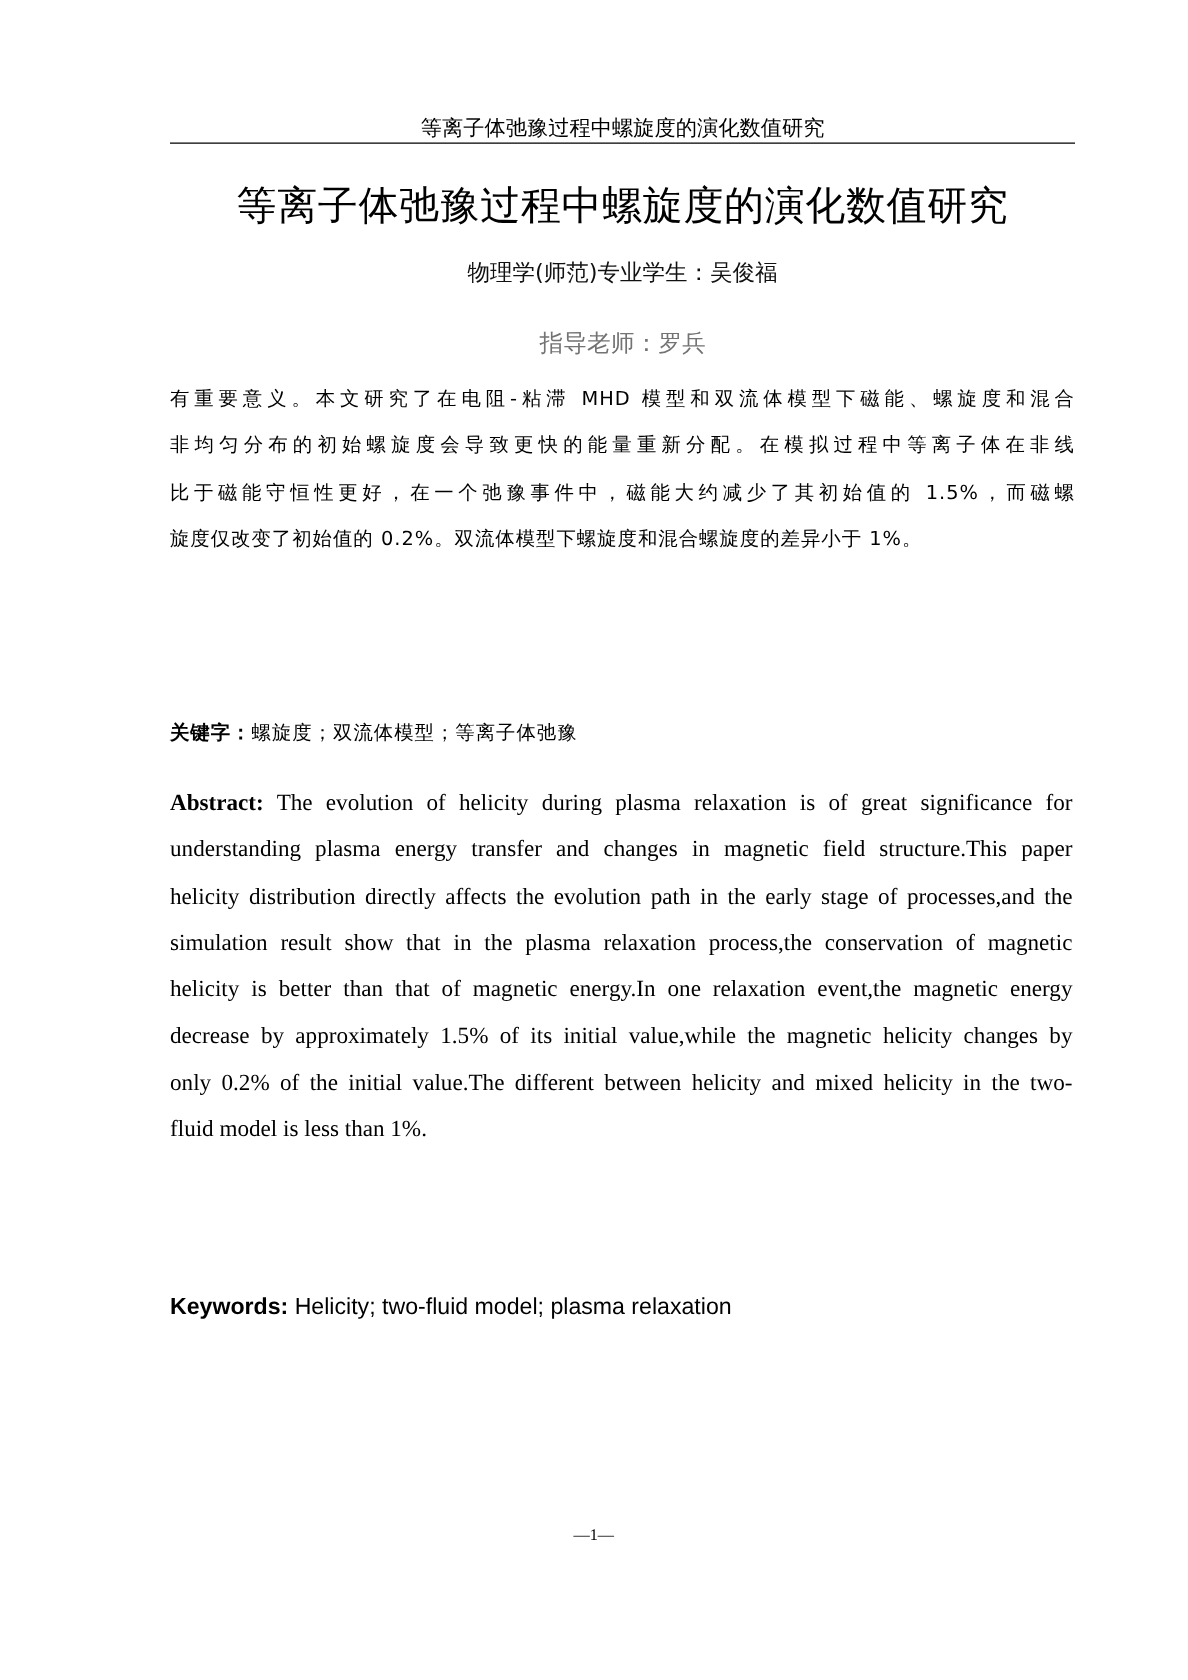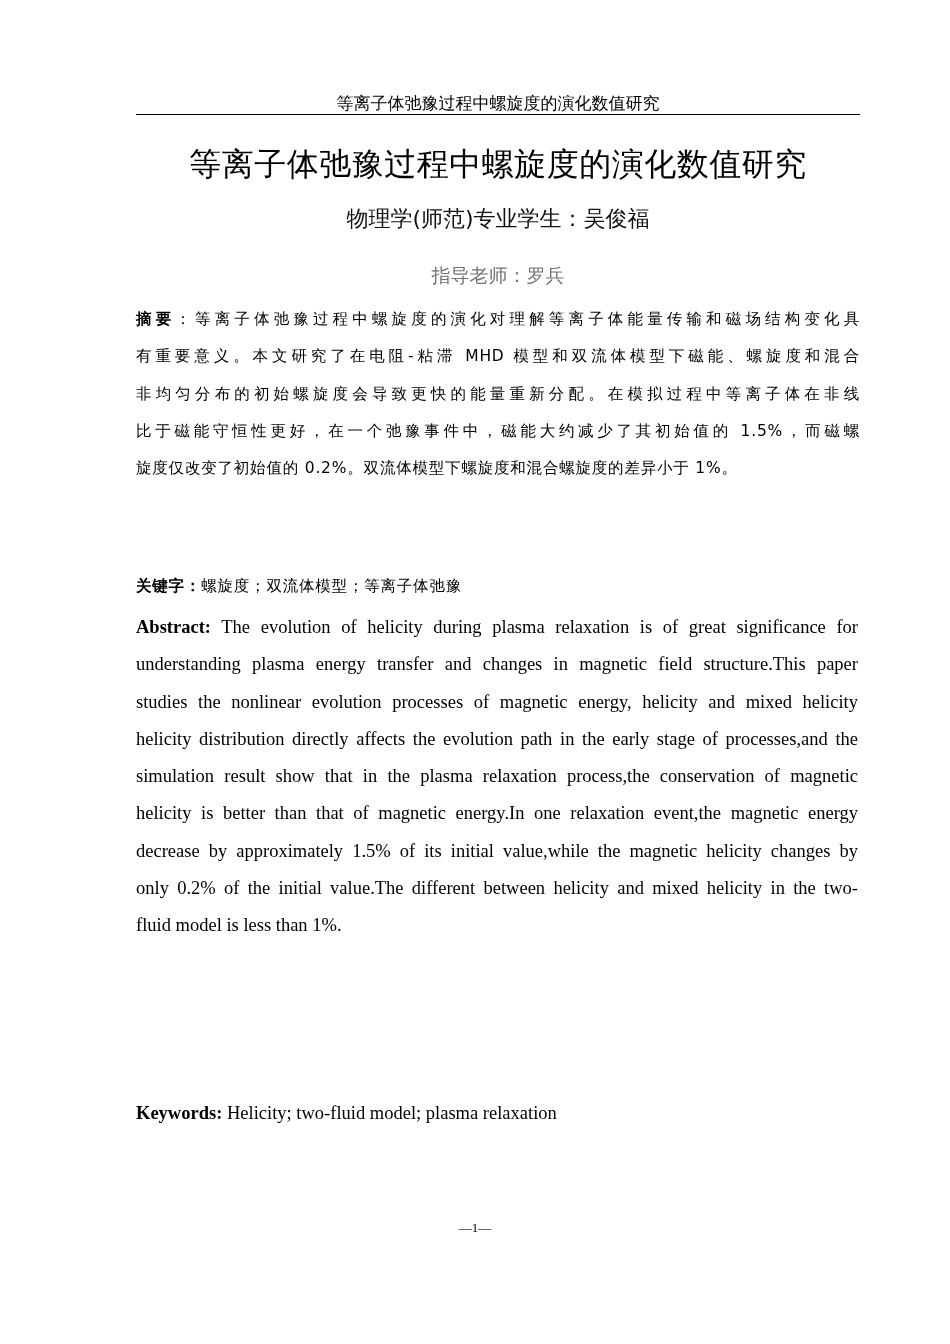--- a/index.html
+++ b/index.html
@@ -11,71 +11,69 @@
     .header-rule {
       position: absolute; left: 136px; top: 114px; width: 724px; height: 0;
       border-top: 1.2px solid #000;
     }
     .title {
       position: absolute; left: 136px; top: 140px; width: 724px; text-align: center;
       font-family: "DejaVu Sans", sans-serif; font-size: 32px; line-height: 48px; letter-spacing: 0.5px;
     }
     .author {
       position: absolute; left: 136px; top: 204px; width: 724px; text-align: center;
-      font-family: "DejaVu Sans", sans-serif; font-size: 22px; line-height: 30px; color: #111;
+      font-family: "DejaVu Sans", sans-serif; font-size: 18px; line-height: 30px; color: #111;
     }
     .advisor {
       position: absolute; left: 136px; top: 260px; width: 724px; text-align: center;
       font-family: "DejaVu Sans", sans-serif; font-size: 19px; line-height: 30px; color: #737373;
     }
     .cn-block { position: absolute; left: 136px; width: 724px; font-family: "DejaVu Sans", sans-serif; font-size: 15.5px; }
     .cn-line {
       height: 37.3px; line-height: 30px; white-space: nowrap; text-align: justify; text-align-last: justify;
       letter-spacing: 0.8px;
     }
     .cn-line.last { text-align-last: left; }
     .bold { font-weight: bold; text-align: center; }
     .en-block { position: absolute; left: 136px; width: 722px; font-family: "Liberation Serif", serif; font-size: 18.5px; }
     .en-line {
       height: 37.3px; line-height: 30px; white-space: nowrap; text-align: justify; text-align-last: justify;
     }
     .en-line.last { text-align-last: left; }
-    .keywords-en { position: absolute; left: 136px; top: 1098px; font-family: Liberation Serif, serif; font-size: 18.5px; line-height: 30px; }
+    .keywords-en { position: absolute; left: 136px; top: 1030px; font-family: Liberation Sans, sans-serif; font-size: 18.5px; line-height: 30px; }
     .keywords-cn { position: absolute; left: 136px; top: 571px; font-family: "DejaVu Sans", sans-serif; font-size: 15.5px; line-height: 30px; letter-spacing: 0.8px; }
     .page-number {
       position: absolute; left: 0; top: 1218px; width: 950px; text-align: center;
       font-family: "Liberation Serif", serif; font-size: 13px; line-height: 20px;
     }
   </style>
 </head>
 <body>
 
 <div class="page-header">等离子体弛豫过程中螺旋度的演化数值研究</div>
 <div class="header-rule"></div>
 
 <h1 class="title" style="margin:0;font-weight:normal;">等离子体弛豫过程中螺旋度的演化数值研究</h1>
 <div class="author">物理学(师范)专业学生：吴俊福</div>
 <div class="advisor">指导老师：罗兵</div>
 
 <div class="cn-block" style="top:304px;">
-  <div class="cn-line"><span class="bold">摘要</span><span>：</span><span>等离子体弛豫过程中螺旋度的演化对理解等离子体能量传输和磁场结构变化具</span></div>
   <div class="cn-line">有重要意义。本文研究了在电阻-粘滞 MHD 模型和双流体模型下磁能、螺旋度和混合</div>
   <div class="cn-line">非均匀分布的初始螺旋度会导致更快的能量重新分配。在模拟过程中等离子体在非线</div>
   <div class="cn-line">比于磁能守恒性更好，在一个弛豫事件中，磁能大约减少了其初始值的 1.5%，而磁螺</div>
   <div class="cn-line last">旋度仅改变了初始值的 0.2%。双流体模型下螺旋度和混合螺旋度的差异小于 1%。</div>
 </div>
 
 <div class="keywords-cn">
   <span class="bold">关键字：</span><span>螺旋度；双流体模型；等离子体弛豫</span>
 </div>
 
-<div class="en-block" style="top:612px;">
+<div class="en-block" style="top:628px;">
   <div class="en-line"><span class="bold">Abstract:</span><span> The evolution of helicity during plasma relaxation is of great significance for</span></div>
   <div class="en-line">understanding plasma energy transfer and changes in magnetic field structure.This paper</div>
-  <div class="en-line">studies the nonlinear evolution processes of magnetic energy, helicity and mixed helicity</div>
   <div class="en-line">helicity distribution directly affects the evolution path in the early stage of processes,and the</div>
   <div class="en-line">simulation result show that in the plasma relaxation process,the conservation of magnetic</div>
   <div class="en-line">helicity is better than that of magnetic energy.In one relaxation event,the magnetic energy</div>
   <div class="en-line">decrease by approximately 1.5% of its initial value,while the magnetic helicity changes by</div>
   <div class="en-line">only 0.2% of the initial value.The different between helicity and mixed helicity in the two-</div>
   <div class="en-line last">fluid model is less than 1%.</div>
 </div>
 
 <div class="keywords-en">
   <span class="bold">Keywords:</span><span> Helicity; two-fluid model; plasma relaxation</span>

